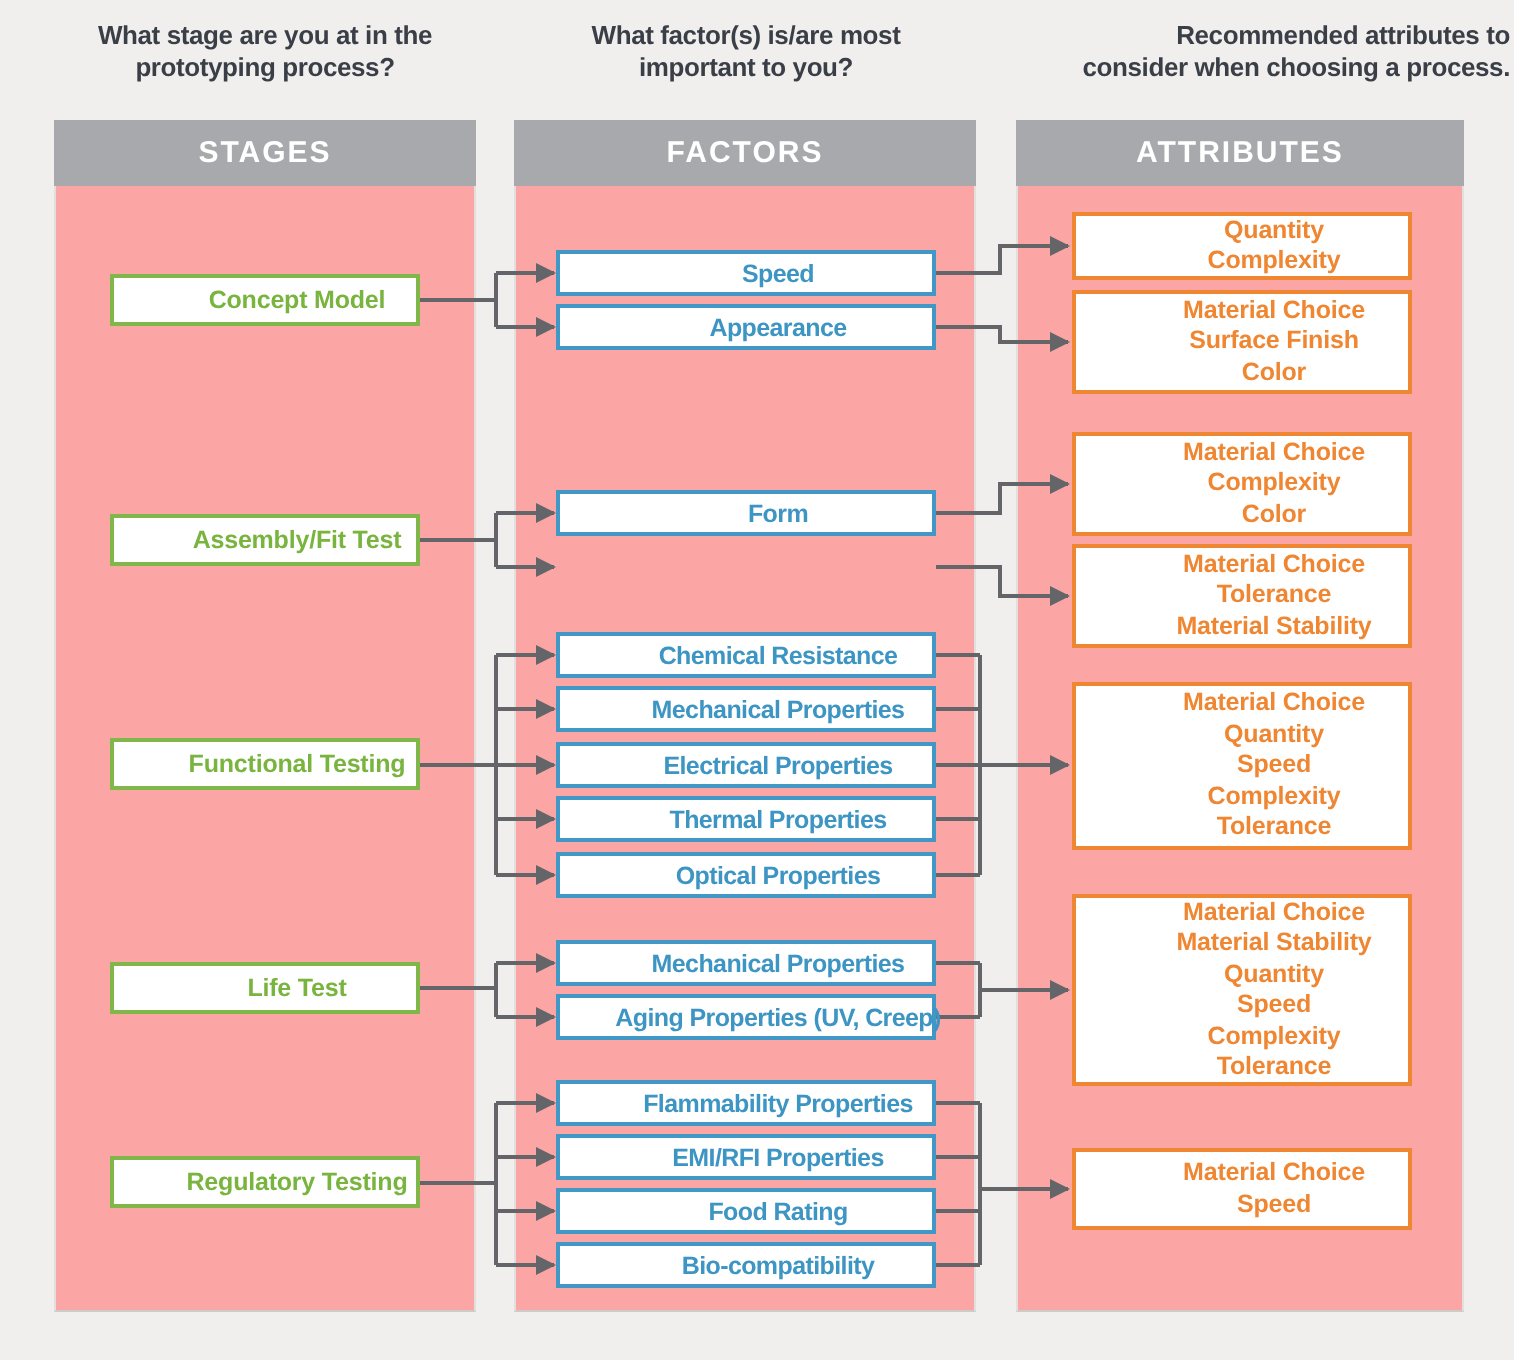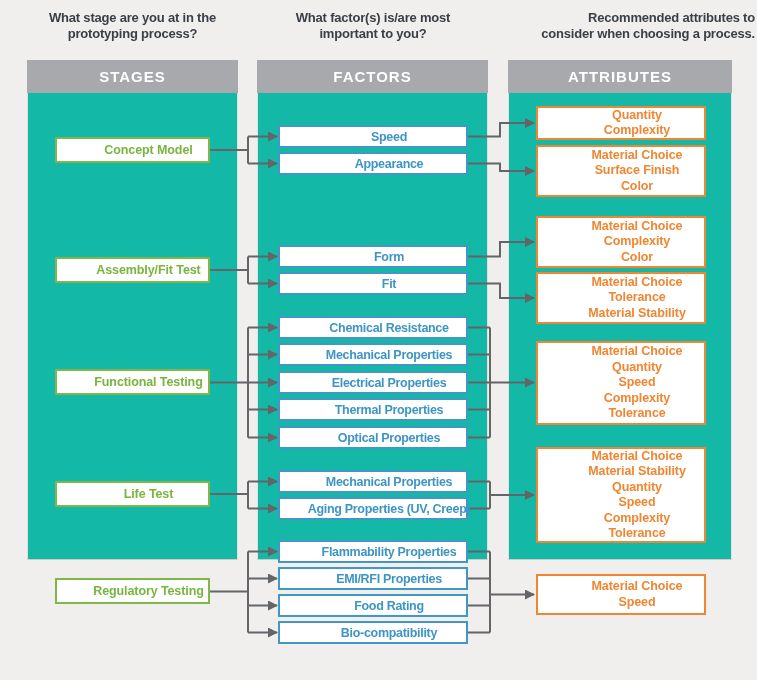--- a/index.html
+++ b/index.html
@@ -4,21 +4,21 @@
 <style>
   html,body{margin:0;padding:0;background:#f0efed;font-family:"Liberation Sans",sans-serif;}
   .canvas{position:relative;width:757px;height:680px;background:#f0efed;overflow:hidden;}
 
   .question{position:absolute;top:10px;text-align:center;font-weight:bold;font-size:13px;
             line-height:16px;color:#3a3f47;white-space:pre-line;letter-spacing:-0.2px;}
   #q1{left:8px;width:249px;}
   #q2{left:248px;width:250px;}
   #q3{left:485px;width:270px;text-align:right;}
 
-  .panel{position:absolute;top:60px;height:500px;background:#14b8a6;border:1px solid #e1e0de;
+  .panel{position:absolute;top:60px;height:596px;background:#fca5a5;border:1px solid #e1e0de;
          border-bottom-color:#cccbc9;box-sizing:border-box;}
   #panel-stages{left:27px;width:211px;}
   #panel-factors{left:257px;width:231px;}
   #panel-attributes{left:508px;width:224px;}
 
   .colhead{height:33px;margin:-1px -1px 0 -1px;background:#a7a9ac;color:#ffffff;
            display:flex;align-items:center;justify-content:center;
            font-weight:bold;font-size:15px;letter-spacing:1px;}
 
   .box{position:absolute;box-sizing:border-box;background:#ffffff;display:flex;
@@ -102,21 +102,20 @@
 
   <div class="box stage" style="top:137px">Concept Model</div>
   <div class="box stage" style="top:257px">Assembly/Fit Test</div>
   <div class="box stage" style="top:369px">Functional Testing</div>
   <div class="box stage" style="top:481px">Life Test</div>
   <div class="box stage" style="top:578px">Regulatory Testing</div>
 
   <div class="box factor" style="top:125px">Speed</div>
   <div class="box factor" style="top:152px">Appearance</div>
   <div class="box factor" style="top:245px">Form</div>
-  <div class="box factor" style="top:272px">Fit</div>
   <div class="box factor" style="top:316px">Chemical Resistance</div>
   <div class="box factor" style="top:343px">Mechanical Properties</div>
   <div class="box factor" style="top:371px">Electrical Properties</div>
   <div class="box factor" style="top:398px">Thermal Properties</div>
   <div class="box factor" style="top:426px">Optical Properties</div>
   <div class="box factor" style="top:470px">Mechanical Properties</div>
   <div class="box factor" style="top:497px">Aging Properties (UV, Creep)</div>
   <div class="box factor" style="top:540px">Flammability Properties</div>
   <div class="box factor" style="top:567px">EMI/RFI Properties</div>
   <div class="box factor" style="top:594px">Food Rating</div>

